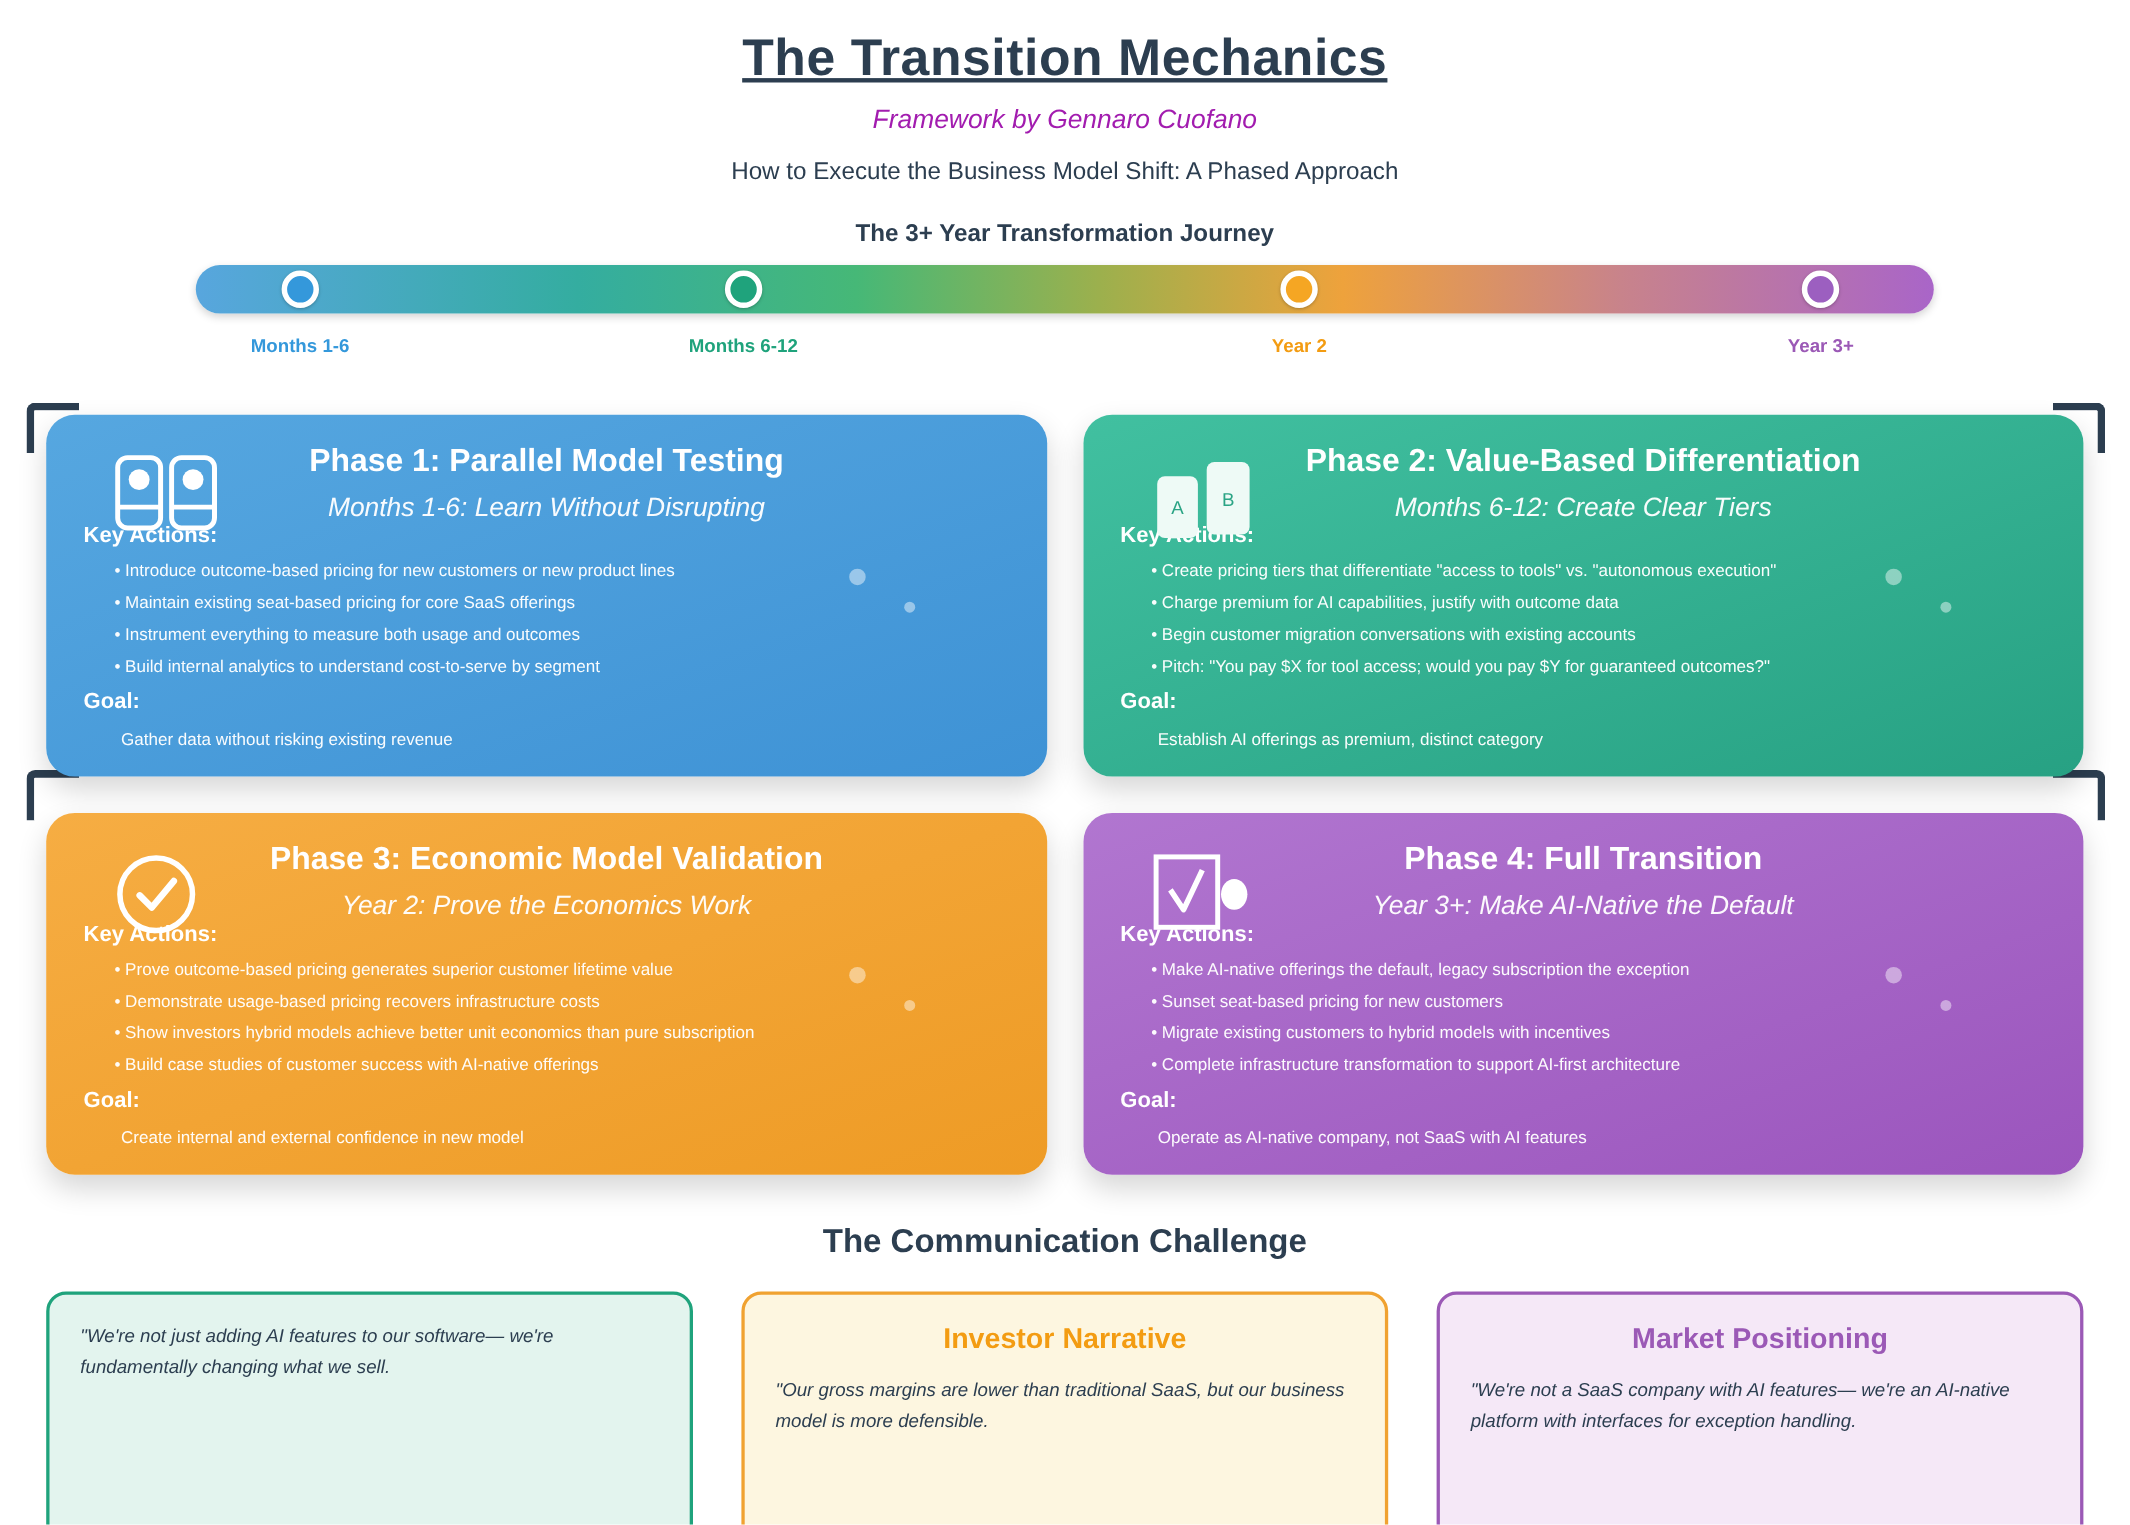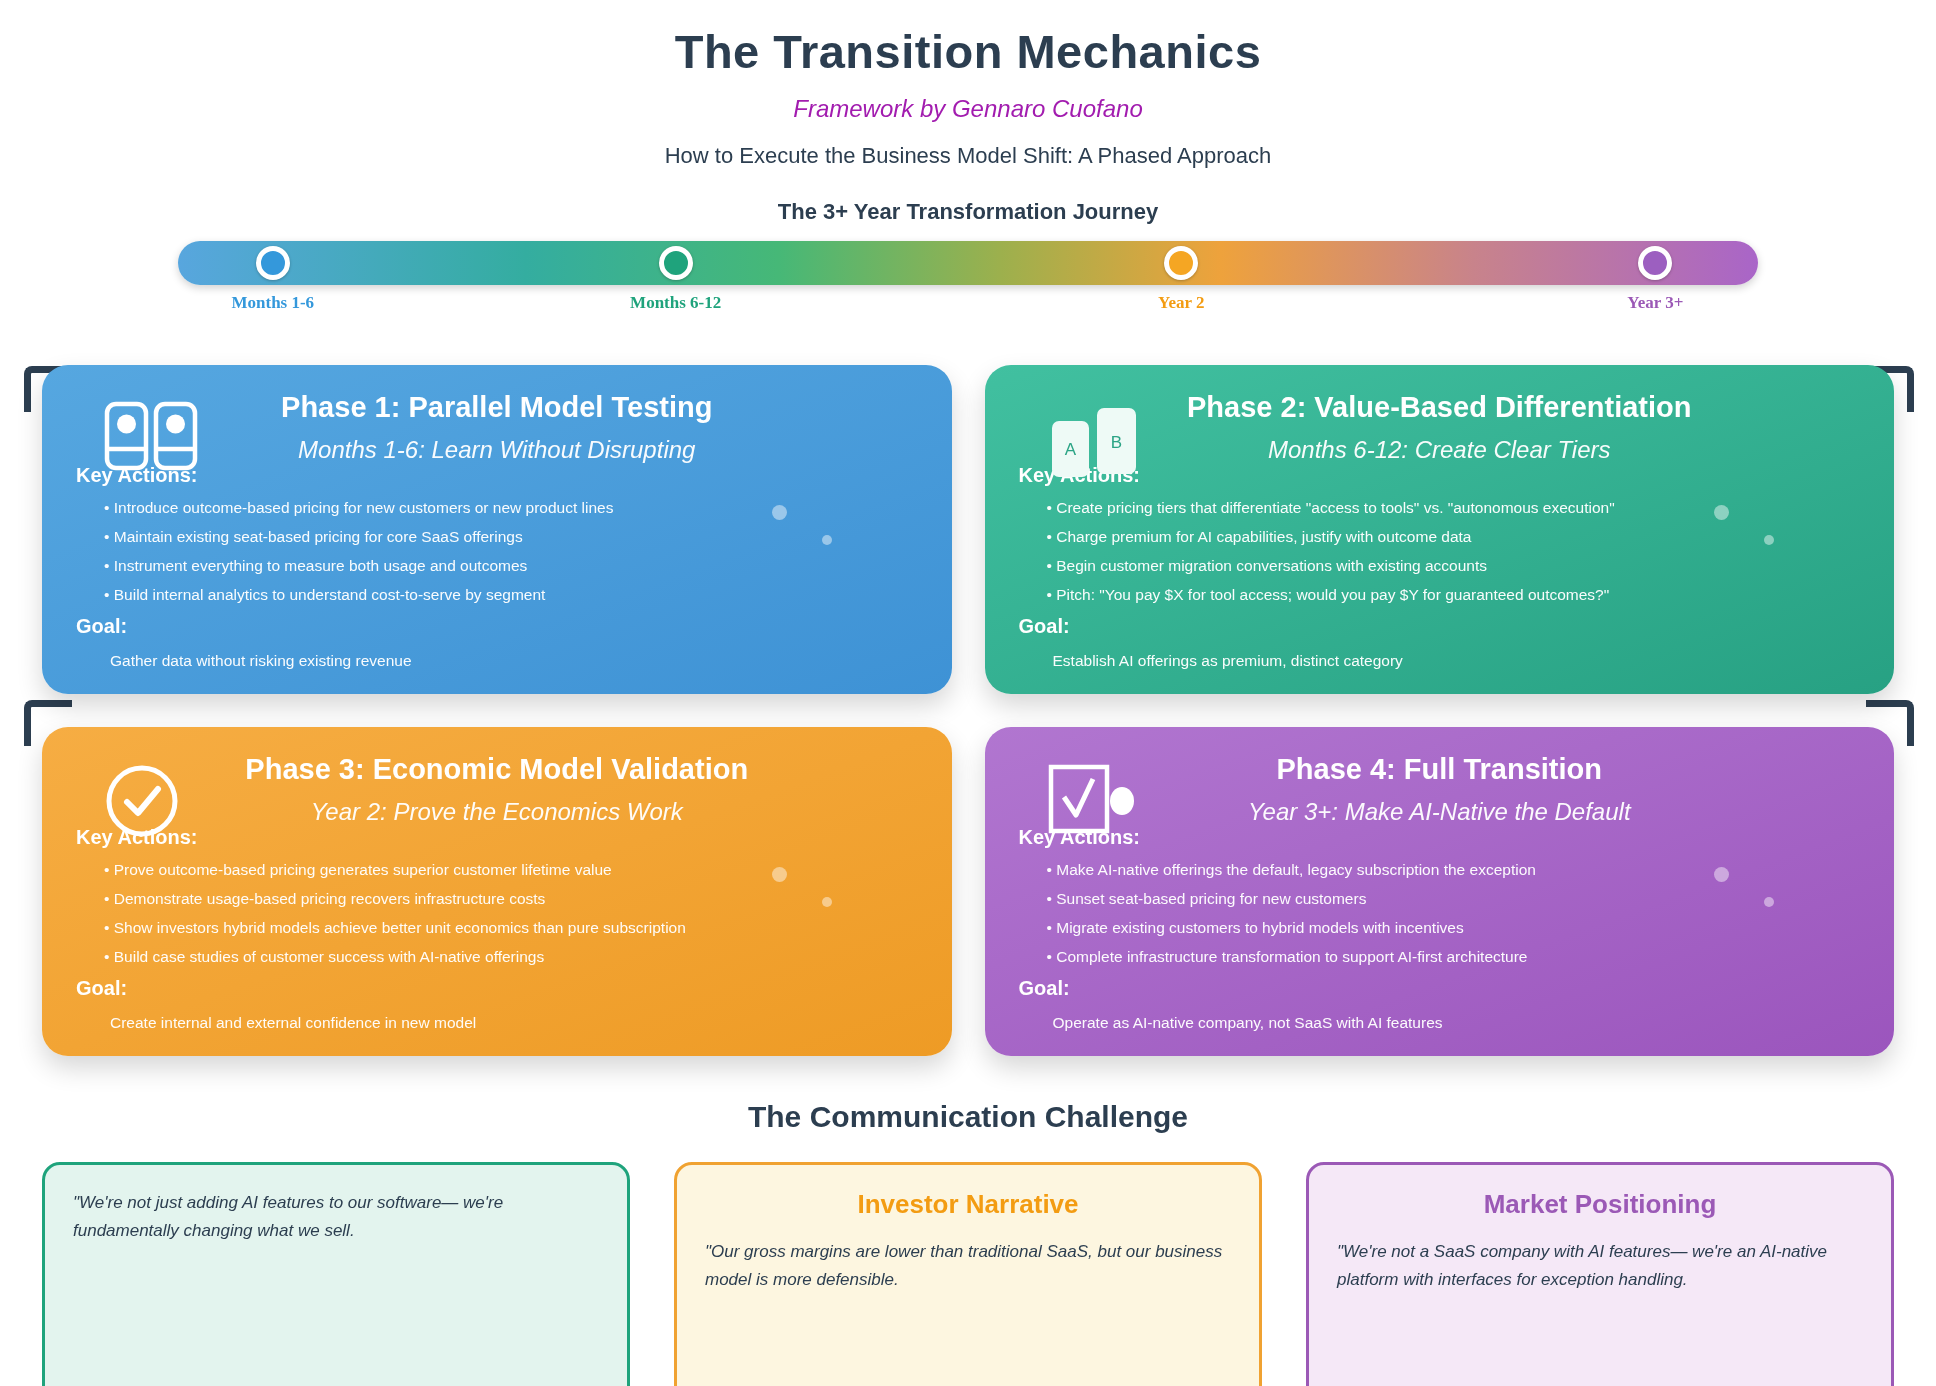--- a/index.html
+++ b/index.html
@@ -5,39 +5,39 @@
   * { margin:0; padding:0; box-sizing:border-box; }
   html,body { background:#ffffff; }
   body {
     width:1936px; height:1386px; overflow:hidden; position:relative;
     font-family:"Liberation Sans", sans-serif; color:#2c3e50;
   }
   .page { width:100%; height:100%; padding:24px 42px 20px; position:relative; }
 
   
   .hdr { text-align:center; }
-  .hdr h1 { font-size:47px; font-weight:bold; color:#2c3e50; letter-spacing:.5px; }
+  .hdr h1 { font-size:47px; font-weight:bold; color:#2c3e50; letter-spacing:.5px;text-decoration:underline; }
   .hdr .byline { margin-top:16px; font-size:24px; font-style:italic; color:#a21caf; }
   .hdr .tagline { margin-top:20px; font-size:22px; color:#2c3e50; }
 
   
   .journey-h { margin-top:30px; text-align:center; font-size:22px; font-weight:bold; color:#2c3e50; }
   .tl-wrap { position:relative; width:1580px; margin:16px auto 0; }
   .tl-bar {
     height:44px; border-radius:22px;
     background:linear-gradient(90deg,#58a6de 0%, #34ada0 22%, #46b877 38%, #9cb04d 52%, #eea23c 66%, #c8838b 82%, #a965c8 100%);
     box-shadow:0 3px 8px rgba(0,0,0,.18);
     position:relative;
   }
   .tl-marker {
     position:absolute; top:50%; width:34px; height:34px; border-radius:50%;
     border:5px solid #ffffff; transform:translate(-50%,-50%);
     box-shadow:0 1px 3px rgba(0,0,0,.25);
   }
-  .tl-labels { position:relative; height:30px; margin-top:8px;font-family:Liberation Serif, serif; }
+  .tl-labels { position:relative; height:30px; margin-top:20px; }
   .tl-label { position:absolute; transform:translateX(-50%); font-size:17px; font-weight:bold; white-space:nowrap; }
   .m1 { left:6%; }  .m2 { left:31.5%; }  .m3 { left:63.5%; }  .m4 { left:93.5%; }
   .c-blue   { color:#3498db; } .bg-blue   { background:#3498db; }
   .c-green  { color:#1fa37c; } .bg-green  { background:#1fa37c; }
   .c-orange { color:#f39c12; } .bg-orange { background:#f5a623; }
   .c-purple { color:#9b59b6; } .bg-purple { background:#9c5fc0; }
 
   
   .phase-grid {
     margin-top:42px;

